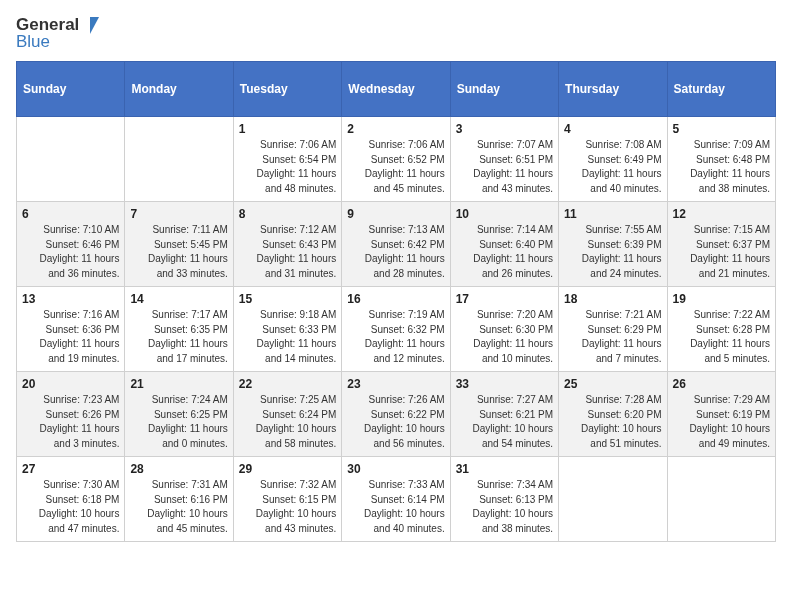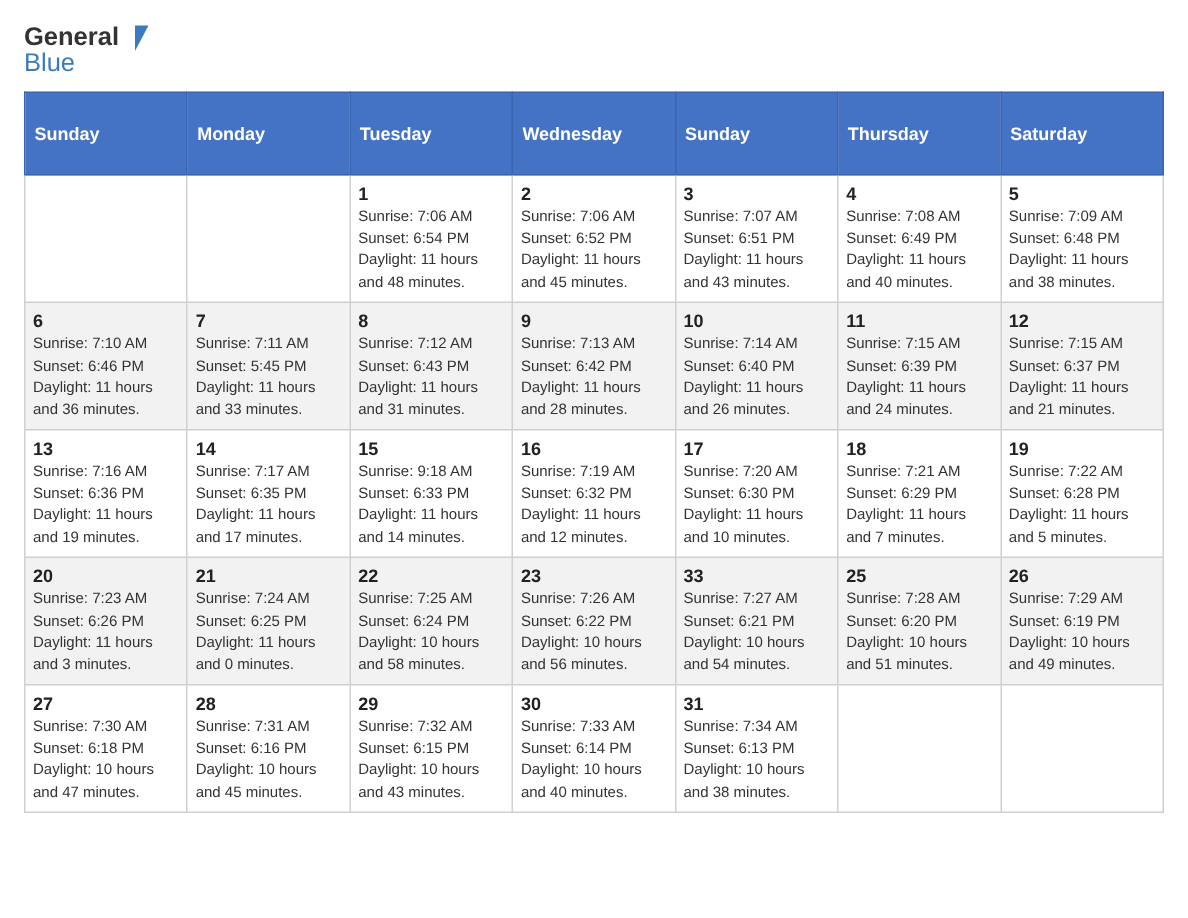--- a/index.html
+++ b/index.html
@@ -66,20 +66,21 @@
     .day-number {
       font-weight: bold;
       font-size: 12px;
       display: block;
       margin-bottom: 2px;
     }
     .cell-content {
       font-size: 10px;
       line-height: 1.45;
       color: #333;
+      text-align: right;
     }
   </style>
 </head>
 <body>
 
 <div class="header">
   <div class="logo">
     <div style="line-height:1.1;">
       <div style="display:flex;align-items:flex-start;gap:2px;">
         <span style="font-size:17px;font-weight:bold;color:#333;">General</span>
@@ -169,21 +170,21 @@
 Daylight: 11 hours and 28 minutes.</div>
         </td>
         <td>
           <span class="day-number">10</span>
           <div class="cell-content">Sunrise: 7:14 AM
 Sunset: 6:40 PM
 Daylight: 11 hours and 26 minutes.</div>
         </td>
         <td>
           <span class="day-number">11</span>
-          <div class="cell-content">Sunrise: 7:15 AM
+          <div class="cell-content">Sunrise: 7:55 AM
 Sunset: 6:39 PM
 Daylight: 11 hours and 24 minutes.</div>
         </td>
         <td>
           <span class="day-number">12</span>
           <div class="cell-content">Sunrise: 7:15 AM
 Sunset: 6:37 PM
 Daylight: 11 hours and 21 minutes.</div>
         </td>
       </tr>

